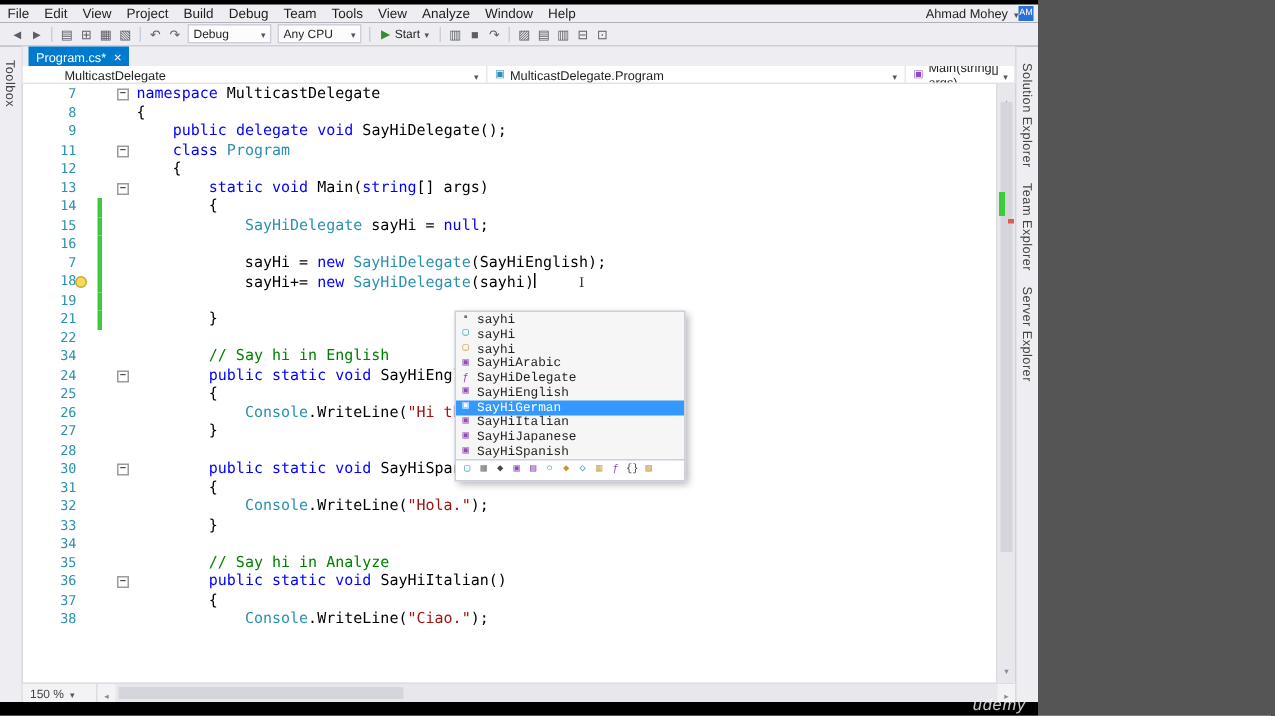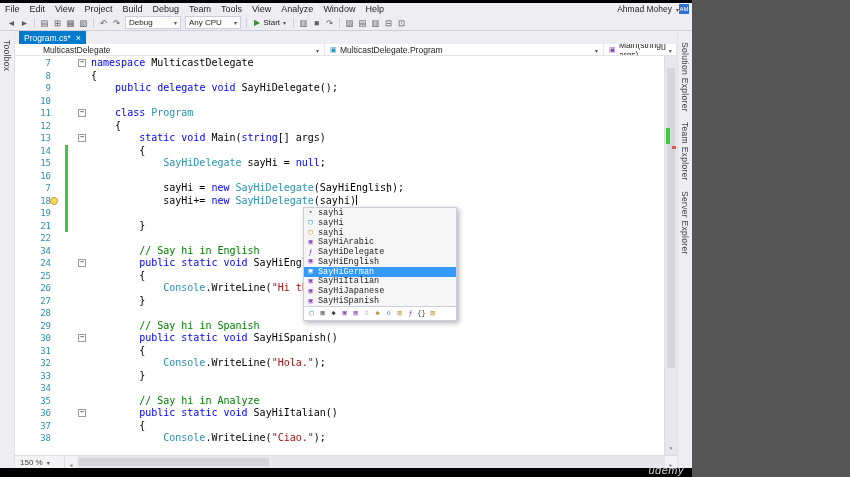--- a/index.html
+++ b/index.html
@@ -211,39 +211,37 @@
           <span class="chev"></span>
         </span>
       </div>
 
       <div class="editor-area">
         <div class="code-scroll">
           <div class="code-lines">
               <div class="code-row"><span class="ln">7</span><span class="glyph-col"></span><span class="fold-col"><span class="fold-box"></span></span><span class="code-text"><span class="seg-k">namespace</span><span class="seg-p"> MulticastDelegate</span></span></div>
               <div class="code-row"><span class="ln">8</span><span class="glyph-col"></span><span class="fold-col"></span><span class="code-text"><span class="seg-p">{</span></span></div>
               <div class="code-row"><span class="ln">9</span><span class="glyph-col"></span><span class="fold-col"></span><span class="code-text"><span class="seg-p">    </span><span class="seg-k">public</span><span class="seg-p"> </span><span class="seg-k">delegate</span><span class="seg-p"> </span><span class="seg-k">void</span><span class="seg-p"> SayHiDelegate();</span></span></div>
-              <div class="code-row"><span class="ln">10</span><span class="glyph-col"></span><span class="fold-col"></span><span class="code-text"></span></div>
               <div class="code-row"><span class="ln">11</span><span class="glyph-col"></span><span class="fold-col"><span class="fold-box"></span></span><span class="code-text"><span class="seg-p">    </span><span class="seg-k">class</span><span class="seg-p"> </span><span class="seg-t">Program</span></span></div>
               <div class="code-row"><span class="ln">12</span><span class="glyph-col"></span><span class="fold-col"></span><span class="code-text"><span class="seg-p">    {</span></span></div>
               <div class="code-row"><span class="ln">13</span><span class="glyph-col"></span><span class="fold-col"><span class="fold-box"></span></span><span class="code-text"><span class="seg-p">        </span><span class="seg-k">static</span><span class="seg-p"> </span><span class="seg-k">void</span><span class="seg-p"> Main(</span><span class="seg-k">string</span><span class="seg-p">[] args)</span></span></div>
               <div class="code-row"><span class="ln">14</span><span class="glyph-col"><span class="change-bar"></span></span><span class="fold-col"></span><span class="code-text"><span class="seg-p">        {</span></span></div>
               <div class="code-row"><span class="ln">15</span><span class="glyph-col"><span class="change-bar"></span></span><span class="fold-col"></span><span class="code-text"><span class="seg-p">            </span><span class="seg-t">SayHiDelegate</span><span class="seg-p"> sayHi = </span><span class="seg-k">null</span><span class="seg-p">;</span></span></div>
               <div class="code-row"><span class="ln">16</span><span class="glyph-col"><span class="change-bar"></span></span><span class="fold-col"></span><span class="code-text"></span></div>
               <div class="code-row"><span class="ln">7</span><span class="glyph-col"><span class="change-bar"></span></span><span class="fold-col"></span><span class="code-text"><span class="seg-p">            sayHi = </span><span class="seg-k">new</span><span class="seg-p"> </span><span class="seg-t">SayHiDelegate</span><span class="seg-p">(SayHiEnglish);</span></span></div>
               <div class="code-row"><span class="ln">18</span><span class="glyph-col"><span class="change-bar"></span><span class="bulb"></span></span><span class="fold-col"></span><span class="code-text"><span class="seg-p">            sayHi+= </span><span class="seg-k">new</span><span class="seg-p"> </span><span class="seg-t">SayHiDelegate</span><span class="seg-p">(sayhi)</span><span class="caret"></span></span></div>
               <div class="code-row"><span class="ln">19</span><span class="glyph-col"><span class="change-bar"></span></span><span class="fold-col"></span><span class="code-text"></span></div>
               <div class="code-row"><span class="ln">21</span><span class="glyph-col"><span class="change-bar"></span></span><span class="fold-col"></span><span class="code-text"><span class="seg-p">        }</span></span></div>
               <div class="code-row"><span class="ln">22</span><span class="glyph-col"></span><span class="fold-col"></span><span class="code-text"></span></div>
               <div class="code-row"><span class="ln">34</span><span class="glyph-col"></span><span class="fold-col"></span><span class="code-text"><span class="seg-p">        </span><span class="seg-c">// Say hi in English</span></span></div>
               <div class="code-row"><span class="ln">24</span><span class="glyph-col"></span><span class="fold-col"><span class="fold-box"></span></span><span class="code-text"><span class="seg-p">        </span><span class="seg-k">public</span><span class="seg-p"> </span><span class="seg-k">static</span><span class="seg-p"> </span><span class="seg-k">void</span><span class="seg-p"> SayHiEnglish()</span></span></div>
               <div class="code-row"><span class="ln">25</span><span class="glyph-col"></span><span class="fold-col"></span><span class="code-text"><span class="seg-p">        {</span></span></div>
               <div class="code-row"><span class="ln">26</span><span class="glyph-col"></span><span class="fold-col"></span><span class="code-text"><span class="seg-p">            </span><span class="seg-t">Console</span><span class="seg-p">.WriteLine(</span><span class="seg-s">"Hi there."</span><span class="seg-p">);</span></span></div>
               <div class="code-row"><span class="ln">27</span><span class="glyph-col"></span><span class="fold-col"></span><span class="code-text"><span class="seg-p">        }</span></span></div>
               <div class="code-row"><span class="ln">28</span><span class="glyph-col"></span><span class="fold-col"></span><span class="code-text"></span></div>
-              <div class="code-row"><span class="ln">29</span><span class="glyph-col"></span><span class="fold-col"></span><span class="code-text"><span class="seg-p">        </span><span class="seg-c">// Say hi in Spanish</span></span></div>
               <div class="code-row"><span class="ln">30</span><span class="glyph-col"></span><span class="fold-col"><span class="fold-box"></span></span><span class="code-text"><span class="seg-p">        </span><span class="seg-k">public</span><span class="seg-p"> </span><span class="seg-k">static</span><span class="seg-p"> </span><span class="seg-k">void</span><span class="seg-p"> SayHiSpanish()</span></span></div>
               <div class="code-row"><span class="ln">31</span><span class="glyph-col"></span><span class="fold-col"></span><span class="code-text"><span class="seg-p">        {</span></span></div>
               <div class="code-row"><span class="ln">32</span><span class="glyph-col"></span><span class="fold-col"></span><span class="code-text"><span class="seg-p">            </span><span class="seg-t">Console</span><span class="seg-p">.WriteLine(</span><span class="seg-s">"Hola."</span><span class="seg-p">);</span></span></div>
               <div class="code-row"><span class="ln">33</span><span class="glyph-col"></span><span class="fold-col"></span><span class="code-text"><span class="seg-p">        }</span></span></div>
               <div class="code-row"><span class="ln">34</span><span class="glyph-col"></span><span class="fold-col"></span><span class="code-text"></span></div>
               <div class="code-row"><span class="ln">35</span><span class="glyph-col"></span><span class="fold-col"></span><span class="code-text"><span class="seg-p">        </span><span class="seg-c">// Say hi in Analyze</span></span></div>
               <div class="code-row"><span class="ln">36</span><span class="glyph-col"></span><span class="fold-col"><span class="fold-box"></span></span><span class="code-text"><span class="seg-p">        </span><span class="seg-k">public</span><span class="seg-p"> </span><span class="seg-k">static</span><span class="seg-p"> </span><span class="seg-k">void</span><span class="seg-p"> SayHiItalian()</span></span></div>
               <div class="code-row"><span class="ln">37</span><span class="glyph-col"></span><span class="fold-col"></span><span class="code-text"><span class="seg-p">        {</span></span></div>
               <div class="code-row"><span class="ln">38</span><span class="glyph-col"></span><span class="fold-col"></span><span class="code-text"><span class="seg-p">            </span><span class="seg-t">Console</span><span class="seg-p">.WriteLine(</span><span class="seg-s">"Ciao."</span><span class="seg-p">);</span></span></div>
             </div>

